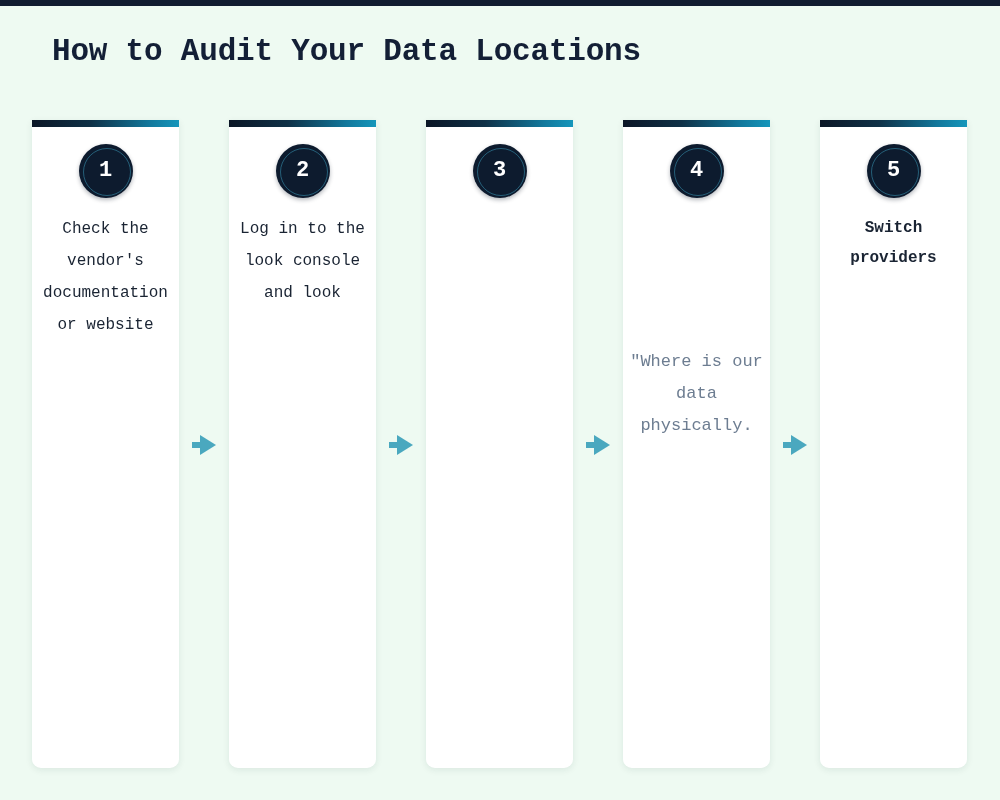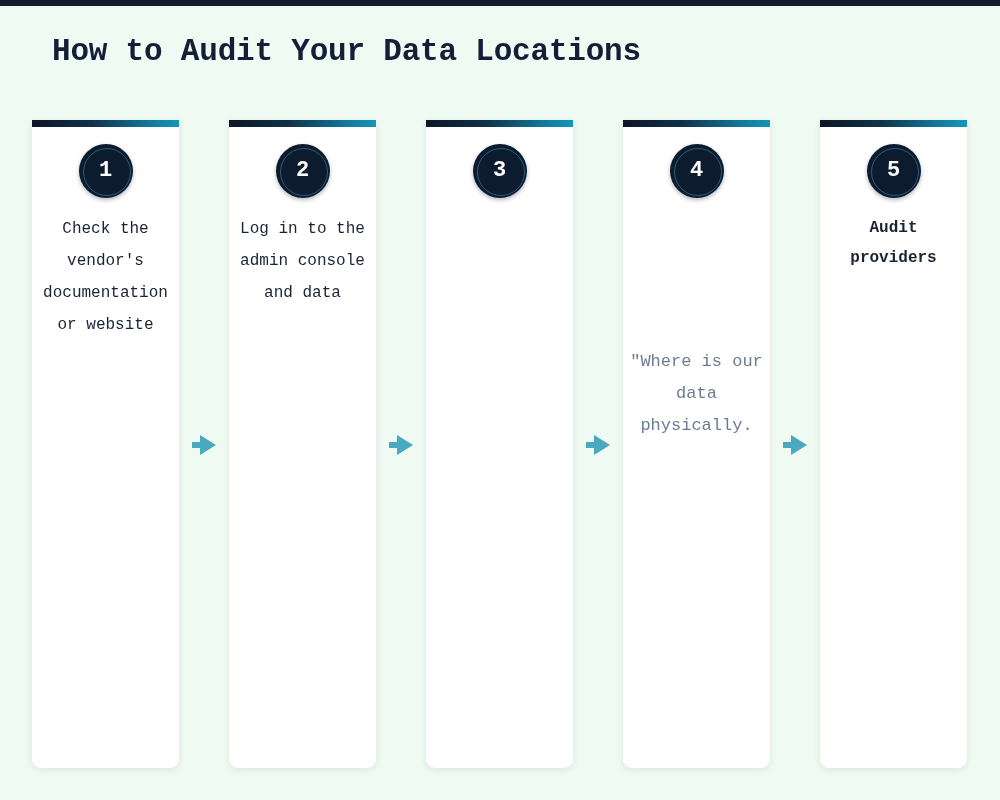--- a/index.html
+++ b/index.html
@@ -171,21 +171,21 @@
     <div class="arrow" style="left: 160px;">
       <div class="arrow-shaft"></div>
       <div class="arrow-head"></div>
     </div>
     <div class="step-card" style="left: 197px;">
       <div class="card-topbar"></div>
       <div class="card-inner">
         <div class="badge">
           <div class="badge-num">2</div>
         </div>
-        <div class="card-heading" style="white-space: normal;">Log in to the admin console and data</div>
+        <div class="card-heading" style="white-space: normal;">Log in to the look console and look</div>
       </div>
     </div>
     <div class="arrow" style="left: 357px;">
       <div class="arrow-shaft"></div>
       <div class="arrow-head"></div>
     </div>
     <div class="step-card" style="left: 394px;">
       <div class="card-topbar"></div>
       <div class="card-inner">
         <div class="badge">
@@ -209,16 +209,16 @@
     <div class="arrow" style="left: 751px;">
       <div class="arrow-shaft"></div>
       <div class="arrow-head"></div>
     </div>
     <div class="step-card" style="left: 788px;">
       <div class="card-topbar"></div>
       <div class="card-inner">
         <div class="badge">
           <div class="badge-num">5</div>
         </div>
-        <div class="card-heading bold" style="white-space: normal;">Audit providers</div>
+        <div class="card-heading bold" style="white-space: normal;">Switch providers</div>
       </div>
     </div>
   </div>
 
 </body></html>

